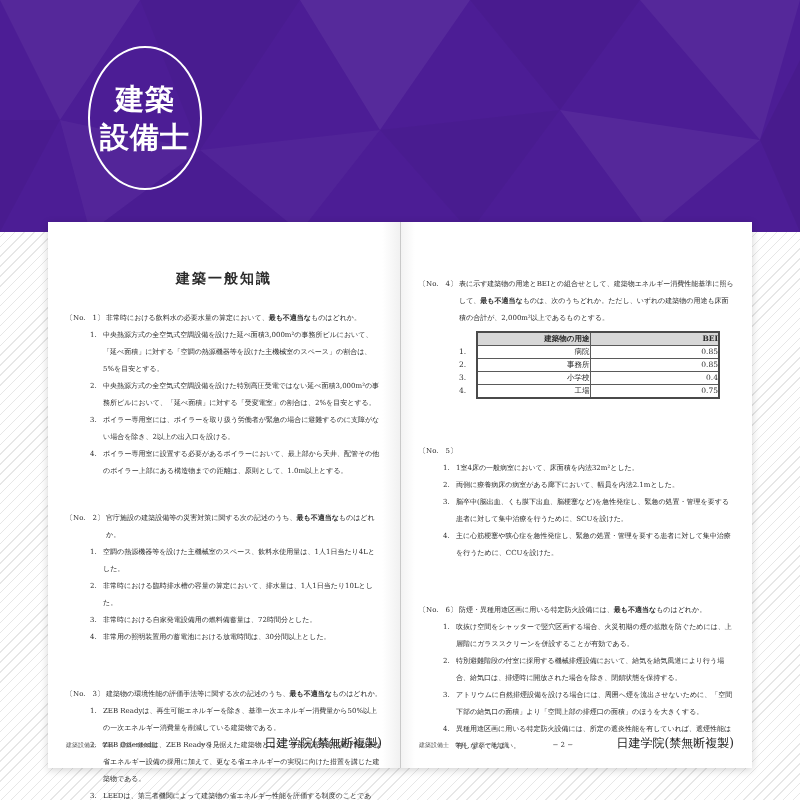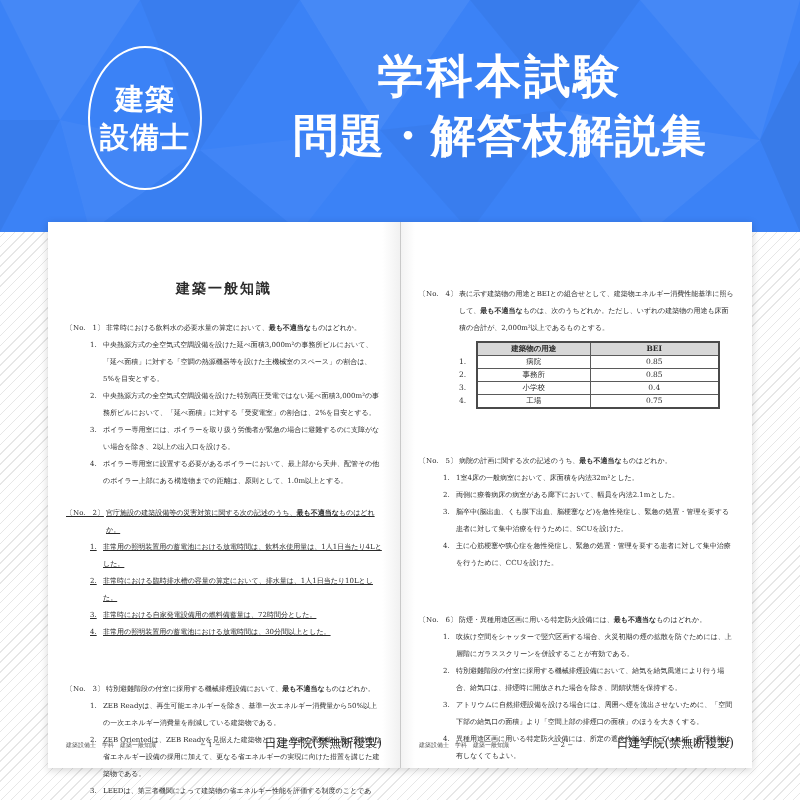--- a/index.html
+++ b/index.html
@@ -5,21 +5,21 @@
   html,body{margin:0;padding:0;}
   body{
     width:800px;height:800px;position:relative;overflow:hidden;
     background:
       repeating-linear-gradient(135deg,#ffffff 0px,#ffffff 6px,#e7e7e7 6px,#e7e7e7 7px);
     font-family:"DejaVu Serif",serif;
   }
   
   .banner{
     position:absolute;left:0;top:0;width:800px;height:232px;
-    background:#3b82f6;overflow:hidden;
+    background:#4c1d95;overflow:hidden;
   }
   .banner svg{position:absolute;left:0;top:0;}
   .badge{
     position:absolute;left:88px;top:46px;width:110px;height:140px;
     border:2px solid #ffffff;border-radius:50%;
     display:flex;flex-direction:column;justify-content:center;align-items:center;
     color:#fff;font-family:"DejaVu Sans",sans-serif;font-weight:bold;
     font-size:29px;line-height:38px;letter-spacing:1px;
   }
   .banner-title{
@@ -29,21 +29,21 @@
   }
   .banner-title .t1{font-size:46px;line-height:60px;letter-spacing:3px;}
   .banner-title .t2{font-size:45px;line-height:60px;letter-spacing:1px;}
   
   .spread{
     position:absolute;left:48px;top:222px;width:704px;height:546px;
     display:flex;box-shadow:0 2px 8px rgba(0,0,0,0.18);
   }
   .page{
     width:352px;height:546px;background:#ffffff;position:relative;
-    box-sizing:border-box;padding:18px 18px;color:#2b2b2b;
+    box-sizing:border-box;padding:8px 18px;color:#2b2b2b;
   }
   .page--left{background:linear-gradient(to right,#ffffff 95%,#f1f1f1 100%);}
   .page--right{border-left:1px solid #c9c9c9;background:linear-gradient(to right,#f3f3f3 0%,#ffffff 4%);}
   .page-heading{
     margin-top:40px;text-align:center;font-family:"DejaVu Sans",sans-serif;
     font-weight:bold;font-size:14px;letter-spacing:2px;
   }
   .question{font-size:7px;line-height:17px;}
   .q-head{display:flex;}
   .q-label{flex:0 0 40px;white-space:nowrap;}
@@ -53,34 +53,34 @@
   .q-items li{display:flex;}
   .i-num{flex:0 0 13px;}
   .i-text{flex:1;}
   
   .table-wrap{display:flex;margin:4px 0 0 40px;font-size:7.5px;}
   .t-nums{width:17px;padding-top:14px;}
   .t-nums div{height:13px;line-height:13px;}
   table.bei{border-collapse:collapse;width:244px;border:2px solid #4a4a4a;}
   table.bei th,table.bei td{
     border:1px solid #5a5a5a;height:12px;line-height:12px;
-    text-align:center;font-weight:normal;padding:0;
+    text-align:right;font-weight:normal;padding:0;
   }
   table.bei th{background:#d7d7d7;font-weight:bold;}
   col.c1{width:114px;}col.c2{width:130px;}
   
   .page-footer{
     position:absolute;left:18px;right:18px;bottom:16px;
     display:flex;justify-content:space-between;align-items:baseline;
   }
   .f-left{font-size:6px;color:#555;}
   .f-page{font-size:7px;color:#333;}
   .f-right{font-size:12px;color:#222;}
   
-  .mt-a{margin-top:22px;} .mt-b{margin-top:15px;text-decoration:underline;} .mt-c{margin-top:40px;}
+  .mt-a{margin-top:22px;} .mt-b{margin-top:30px;} .mt-c{margin-top:40px;}
   .mt-d{margin-top:46px;} .mt-e{margin-top:44px;} .mt-f{margin-top:40px;}
 </style>
 </head>
 <body>
 
 <div class="banner">
   <svg width="800" height="232" viewBox="0 0 800 232">
     <polygon points="0,0 140,0 60,120" fill="#ffffff" opacity="0.05"></polygon>
     <polygon points="140,0 300,0 200,150" fill="#000000" opacity="0.03"></polygon>
     <polygon points="60,120 200,150 90,232" fill="#ffffff" opacity="0.04"></polygon>
@@ -91,24 +91,20 @@
     <polygon points="200,150 380,130 300,232" fill="#ffffff" opacity="0.03"></polygon>
     <polygon points="560,110 760,140 650,232" fill="#ffffff" opacity="0.05"></polygon>
     <polygon points="0,120 60,120 0,232" fill="#000000" opacity="0.04"></polygon>
     <polygon points="760,140 800,60 800,232" fill="#000000" opacity="0.05"></polygon>
     <polygon points="90,232 300,232 200,150" fill="#000000" opacity="0.02"></polygon>
   </svg>
   <div class="badge">
     <span>建築</span>
     <span>設備士</span>
   </div>
-  <div class="banner-title">
-    <div class="t1">学科本試験</div>
-    <div class="t2">問題・解答枝解説集</div>
-  </div>
 </div>
 
 <div class="spread">
 
   <div class="page page--left">
     <div class="page-heading">建築一般知識</div>
 
     <div class="question mt-a">
       <div class="q-head">
         <span class="q-label">〔No.　1〕</span>
@@ -135,41 +131,41 @@
     </div>
 
     <div class="question mt-b">
       <div class="q-head">
         <span class="q-label">〔No.　2〕</span>
         <p class="q-stem"><span>官庁施設の建築設備等の災害対策に関する次の記述のうち、</span><b>最も不適当な</b><span>ものはどれか。</span></p>
       </div>
       <ol class="q-items">
         <li>
             <span class="i-num">1.</span>
-            <span class="i-text">非常用の照明装置用の蓄電池における放電時間は、飲料水使用量は、1人1日当たり4Lとした。</span>
+            <span class="i-text">空調の熱源機器等を設けた主機械室のスペース、飲料水使用量は、1人1日当たり4Lとした。</span>
           </li>
         <li>
             <span class="i-num">2.</span>
             <span class="i-text">非常時における臨時排水槽の容量の算定において、排水量は、1人1日当たり10Lとした。</span>
           </li>
         <li>
             <span class="i-num">3.</span>
             <span class="i-text">非常時における自家発電設備用の燃料備蓄量は、72時間分とした。</span>
           </li>
         <li>
             <span class="i-num">4.</span>
             <span class="i-text">非常用の照明装置用の蓄電池における放電時間は、30分間以上とした。</span>
           </li>
       </ol>
     </div>
 
     <div class="question mt-c">
       <div class="q-head">
         <span class="q-label">〔No.　3〕</span>
-        <p class="q-stem"><span>特別避難階段の付室に採用する機械排煙設備において、</span><b>最も不適当な</b><span>ものはどれか。</span></p>
+        <p class="q-stem"><span>建築物の環境性能の評価手法等に関する次の記述のうち、</span><b>最も不適当な</b><span>ものはどれか。</span></p>
       </div>
       <ol class="q-items">
         <li>
             <span class="i-num">1.</span>
             <span class="i-text">ZEB Readyは、再生可能エネルギーを除き、基準一次エネルギー消費量から50%以上の一次エネルギー消費量を削減している建築物である。</span>
           </li>
         <li>
             <span class="i-num">2.</span>
             <span class="i-text">ZEB Orientedは、ZEB Readyを見据えた建築物として、外皮の高性能化及び高効率な省エネルギー設備の採用に加えて、更なる省エネルギーの実現に向けた措置を講じた建築物である。</span>
           </li>
@@ -229,21 +225,20 @@
             <td>0.75</td>
           </tr>
         </tbody>
           </table>
       </div>
     </div>
 
     <div class="question mt-e">
       <div class="q-head">
         <span class="q-label">〔No.　5〕</span>
-        <p class="q-stem"><span>病院の計画に関する次の記述のうち、</span><b>最も不適当な</b><span>ものはどれか。</span></p>
       </div>
       <ol class="q-items">
         <li>
             <span class="i-num">1.</span>
             <span class="i-text">1室4床の一般病室において、床面積を内法32m²とした。</span>
           </li>
         <li>
             <span class="i-num">2.</span>
             <span class="i-text">両側に療養病床の病室がある廊下において、幅員を内法2.1mとした。</span>
           </li>

